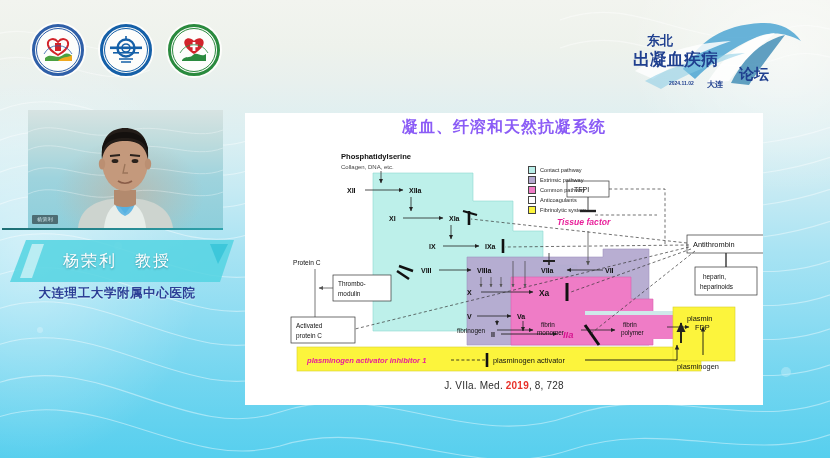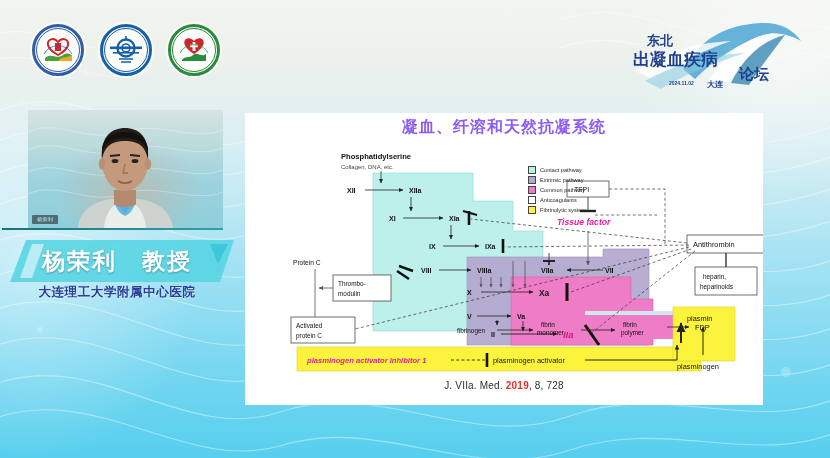--- a/index.html
+++ b/index.html
@@ -61,25 +61,25 @@
      background:rgba(35,48,52,.62); color:#cfe6ea; font-size:5px; letter-spacing:.4px;
      padding:2px 5px; border-radius:1px; line-height:1; }
   .vid-underline { position:absolute; left:2px; top:228px; width:221px; height:2px;
      background:linear-gradient(to right,#1d6e74,#2fa3ad); z-index:5; }
 
   
   .nameplate { position:absolute; left:0px; top:236px; width:234px; height:78px; z-index:6; }
   .nameplate .band { position:absolute; left:10px; top:4px; width:224px; height:40px; }
   .nameplate .band svg { display:block; }
   .np-name { position:absolute; left:0; top:10px; width:234px; text-align:center;
-     font-size:23px; font-weight:bold; color:#ffffff; letter-spacing:2px; line-height:30px;
+     font-size:16px; font-weight:normal; color:#ffffff; letter-spacing:2px; line-height:30px;
      text-shadow:0 1px 2px rgba(20,70,90,.45); }
   .np-org { position:absolute; left:0; top:48px; width:234px; text-align:center;
      font-size:12.5px; font-weight:bold; color:#2b3f96; letter-spacing:.6px; line-height:18px;
-     text-shadow:0 1px 1px rgba(255,255,255,.5);font-family:Liberation Mono, monospace; }
+     text-shadow:0 1px 1px rgba(255,255,255,.5); }
 
   
   .slide { position:absolute; left:245px; top:113px; width:518px; height:292px;
      background:#ffffff; z-index:7; overflow:hidden; }
   .slide-title { position:absolute; left:0; top:4px; width:518px; text-align:center;
      font-size:16px; font-weight:bold; color:#8b5cf6; letter-spacing:1px; }
 
   
   .diagram { position:absolute; left:0; top:36px; width:518px; height:230px;margin-left:40px; }
   .diagram svg { display:block; }

